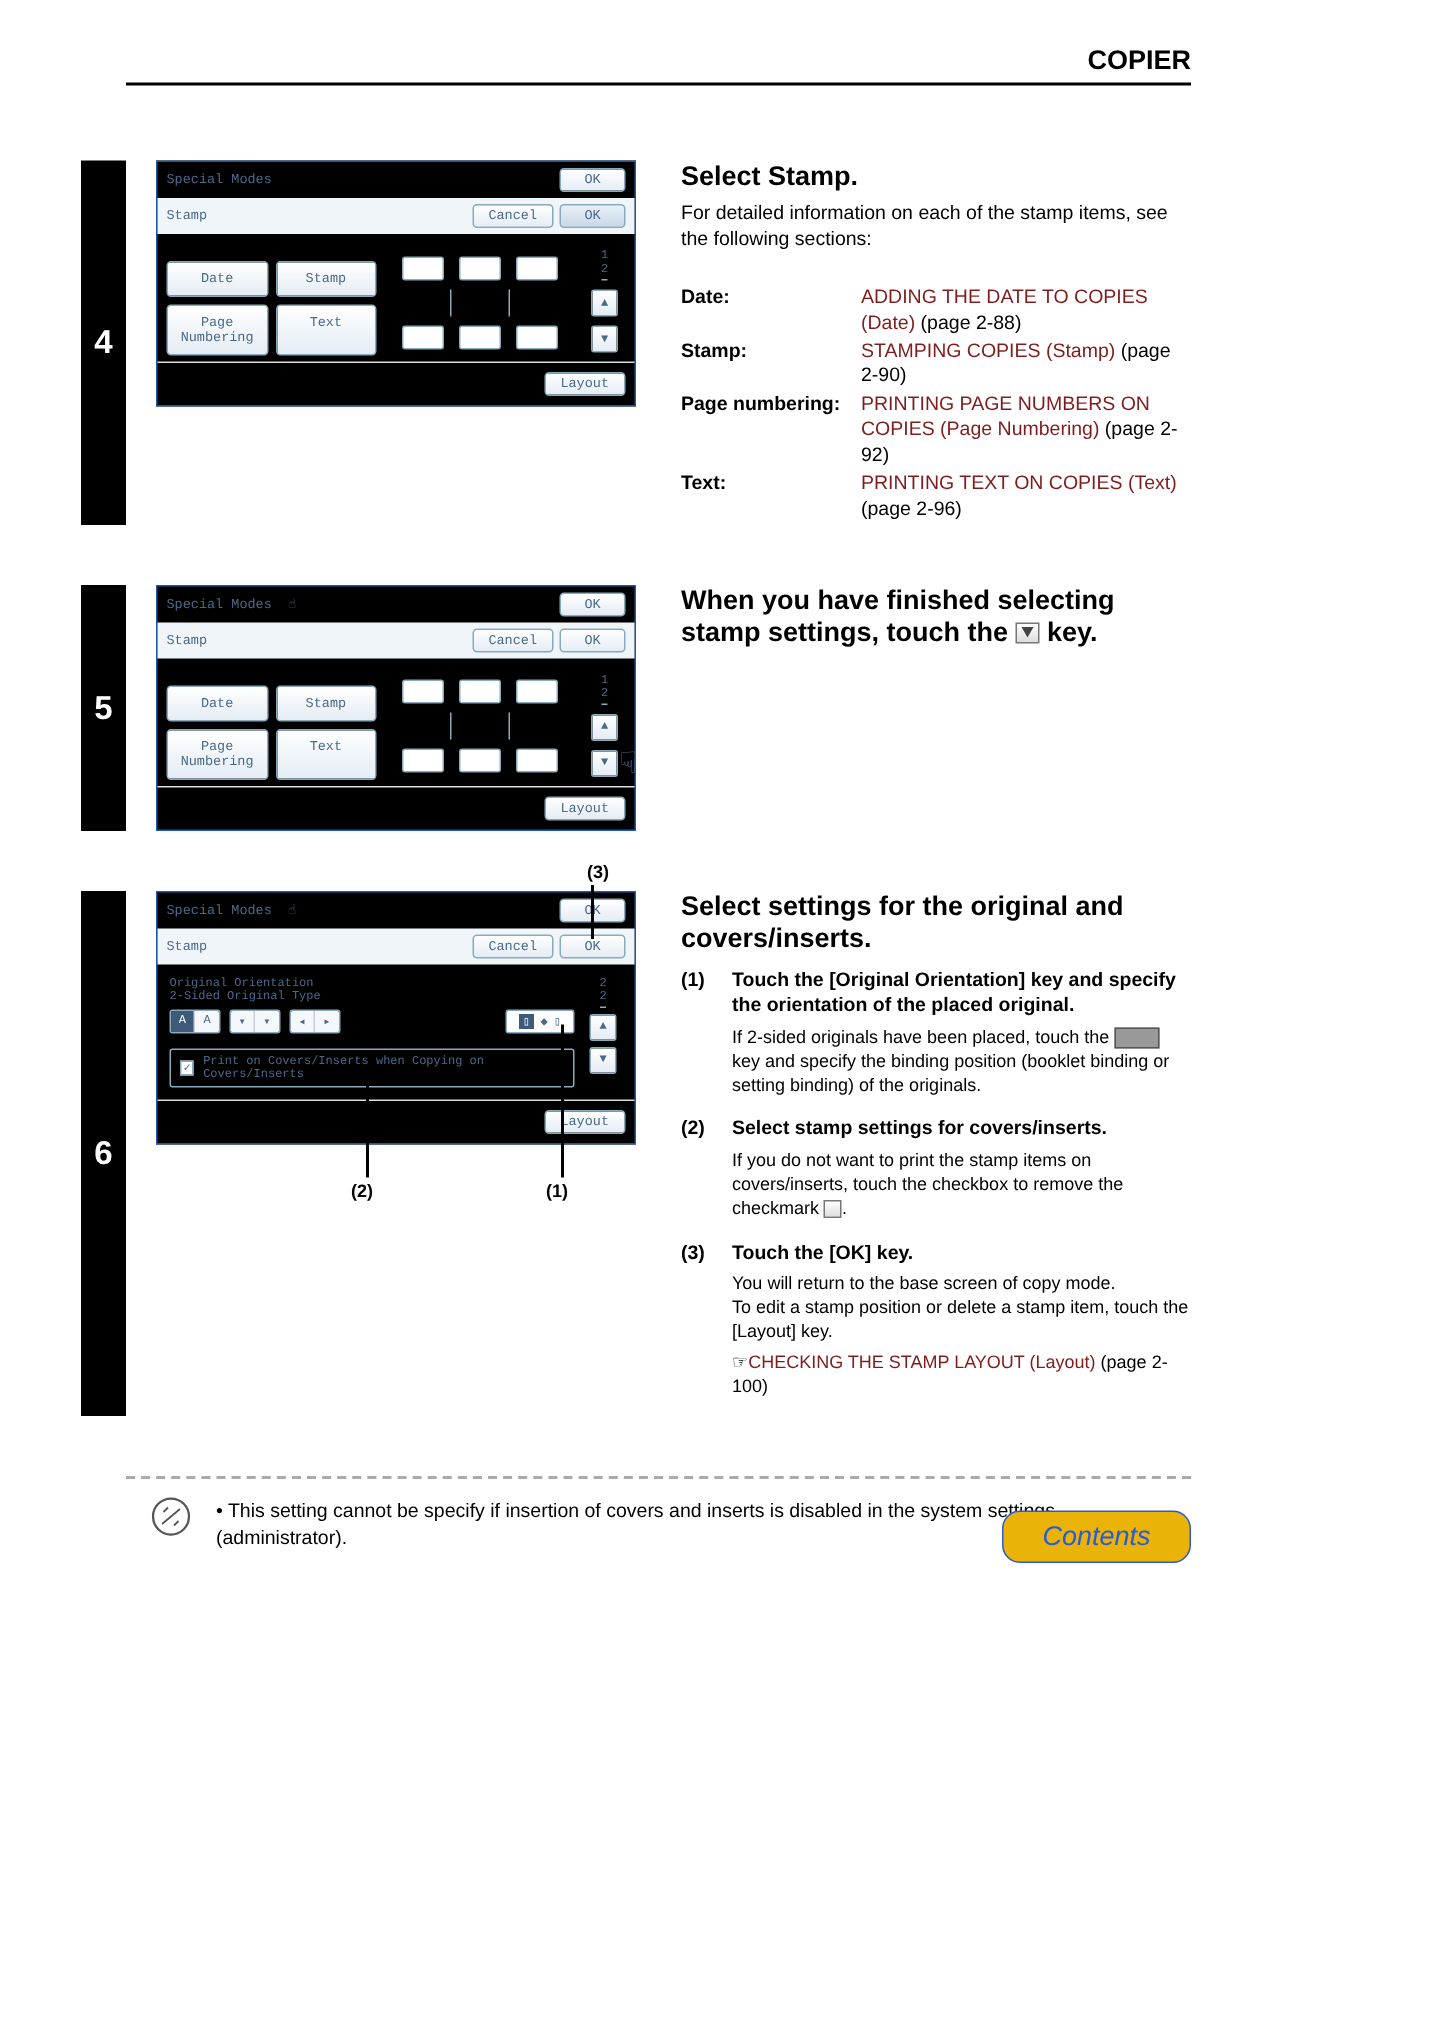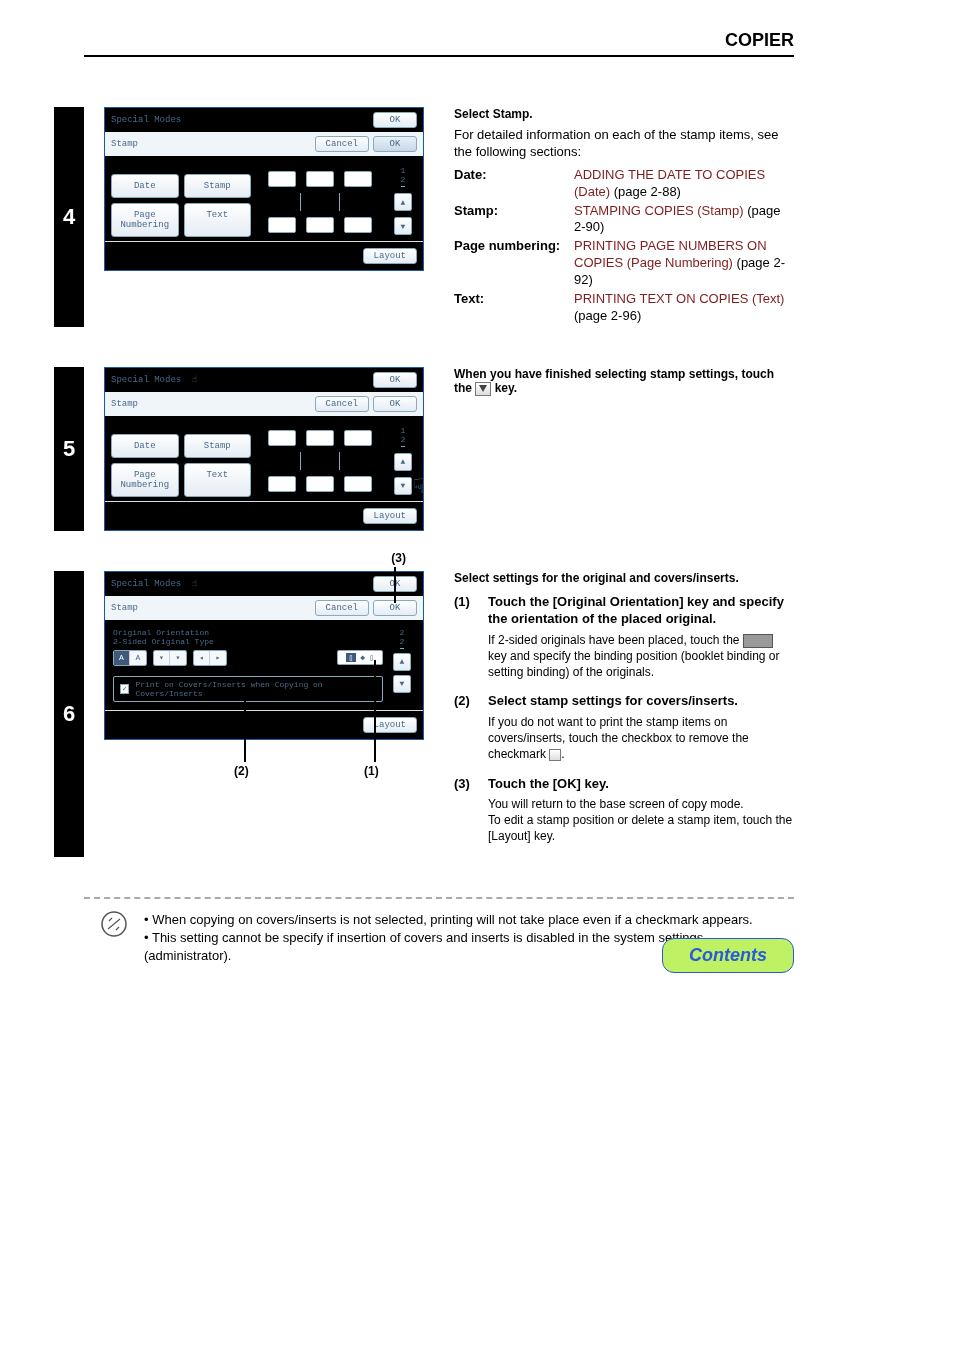--- a/index.html
+++ b/index.html
@@ -4,22 +4,22 @@
 <style>
   * { box-sizing: border-box; }
   body { margin: 0; font-family: Arial, Helvetica, sans-serif; background: #fff; width: 954px; }
   .page { width: 879px; padding: 30px 85px 40px 54px; position: relative; }
   .header { text-align: right; font-weight: bold; font-size: 18px; padding-bottom: 4px; border-bottom: 2px solid #000; margin-bottom: 50px; margin-left: 30px; }
 
   .step { display: flex; margin-bottom: 40px; }
   .step-num-col { width: 30px; background: #000; color: #fff; display: flex; align-items: center; justify-content: center; font-size: 22px; font-weight: bold; flex-shrink: 0; }
   .step-panel-col { width: 360px; flex-shrink: 0; padding: 0 20px; }
   .step-text-col { flex: 1; padding-left: 10px; }
-  .step-title { font-size: 12px; font-weight: bold; margin-bottom: 6px; }
-  .step-intro { font-size: 13px; margin-bottom: 6px; line-height: 1.3; }
+  .step-title { font-size: 18px; font-weight: bold; margin-bottom: 6px; }
+  .step-intro { font-size: 13px; margin-bottom: 22px; line-height: 1.3; }
   .ref-row { display: flex; font-size: 13px; line-height: 1.3; margin-bottom: 2px; }
   .ref-label { width: 120px; font-weight: bold; flex-shrink: 0; }
   .link { color: #7f1d1d; }
   .sub-list { padding-left: 0; margin: 8px 0 0 0; list-style: none; }
   .sub-list li { position: relative; padding-left: 34px; font-size: 13px; margin-bottom: 12px; line-height: 1.35; }
   .sub-list .num { position: absolute; left: 0; top: 0; font-weight: bold; }
   .sub-list .sub-title { font-weight: bold; }
   .sub-body { font-size: 12px; margin-top: 4px; margin-left: 0; line-height: 1.35; }
   .icon-down { display: inline-block; border: 1px solid #777; width: 16px; height: 14px; vertical-align: middle; background: linear-gradient(#fff,#ddd); position: relative; }
   .icon-down::after { content: ""; position: absolute; left: 3px; top: 2px; width: 0; height: 0; border-left: 4px solid transparent; border-right: 4px solid transparent; border-top: 7px solid #444; }
@@ -57,21 +57,21 @@
   .callout-line { position: absolute; background: #000; }
   .step6-wrap { position: relative; }
 
   .note-sep { border-top: 2px dashed #aaa; margin: 22px 0 12px 30px; }
   .note-row { display: flex; align-items: flex-start; margin-left: 30px; }
   .note-icon { width: 60px; flex-shrink: 0; display: flex; justify-content: center; font-size: 24px; color: #666; }
   .note-list { list-style: none; padding: 0; margin: 0; font-size: 13px; line-height: 1.4; }
   .note-list li::before { content: "• "; }
 
   .page-num { text-align: center; font-size: 22px; font-weight: bold; margin-top: 40px; }
-  .contents-btn { position: absolute; right: 85px; bottom: 32px; border: 1.5px solid #2a5ad8; border-radius: 12px; color: #2a5ad8; font-weight: bold; font-style: italic; font-size: 18px; padding: 6px 26px; background: #bef264; }
+  .contents-btn { position: absolute; right: 85px; bottom: 32px; border: 1.5px solid #2a5ad8; border-radius: 12px; color: #2a5ad8; font-weight: normal; font-style: italic; font-size: 18px; padding: 6px 26px; background: #eab308; }
 </style>
 </head>
 <body>
 
 <div class="page">
   <div class="header">COPIER</div>
 
   <div class="step">
     <div class="step-num-col">4</div>
     <div class="step-panel-col">
@@ -273,33 +273,33 @@
         <li>
           <span class="num">(2)</span>
           <span class="sub-title">Select stamp settings for covers/inserts.</span>
           <div class="sub-body"><span>If you do not want to print the stamp items on covers/inserts, touch the checkbox to remove the checkmark </span><span class="checkbox-empty"></span><span>.</span></div>
         </li>
         <li>
           <span class="num">(3)</span>
           <span class="sub-title">Touch the [OK] key.</span>
           <div class="sub-body" style="white-space:pre-line;">You will return to the base screen of copy mode.
 To edit a stamp position or delete a stamp item, touch the [Layout] key.</div>
+          <div class="sub-body">☞<span class="link">CHECKING THE STAMP LAYOUT (Layout)</span><span> (page 2-100)</span></div>
         </li>
       </ul>
     </div>
   </div>
 
   <div class="note-sep"></div>
   <div class="note-row">
     <div class="note-icon">
       <svg width="26" height="26" viewBox="0 0 26 26">
           <circle cx="13" cy="13" r="12" fill="none" stroke="#555" stroke-width="1.5"></circle>
           <path d="M7 18 L19 8 M8 10 L11 7 M15 19 L18 16" stroke="#555" stroke-width="1.2" fill="none"></path>
         </svg>
     </div>
     <ul class="note-list">
-      <li>When copying on covers/inserts is not selected, printing will not take place even if a checkmark appears.</li>
       <li>This setting cannot be specify if insertion of covers and inserts is disabled in the system settings (administrator).</li>
     </ul>
   </div>
 
   <div class="contents-btn">Contents</div>
 </div>
 
 </body></html>

